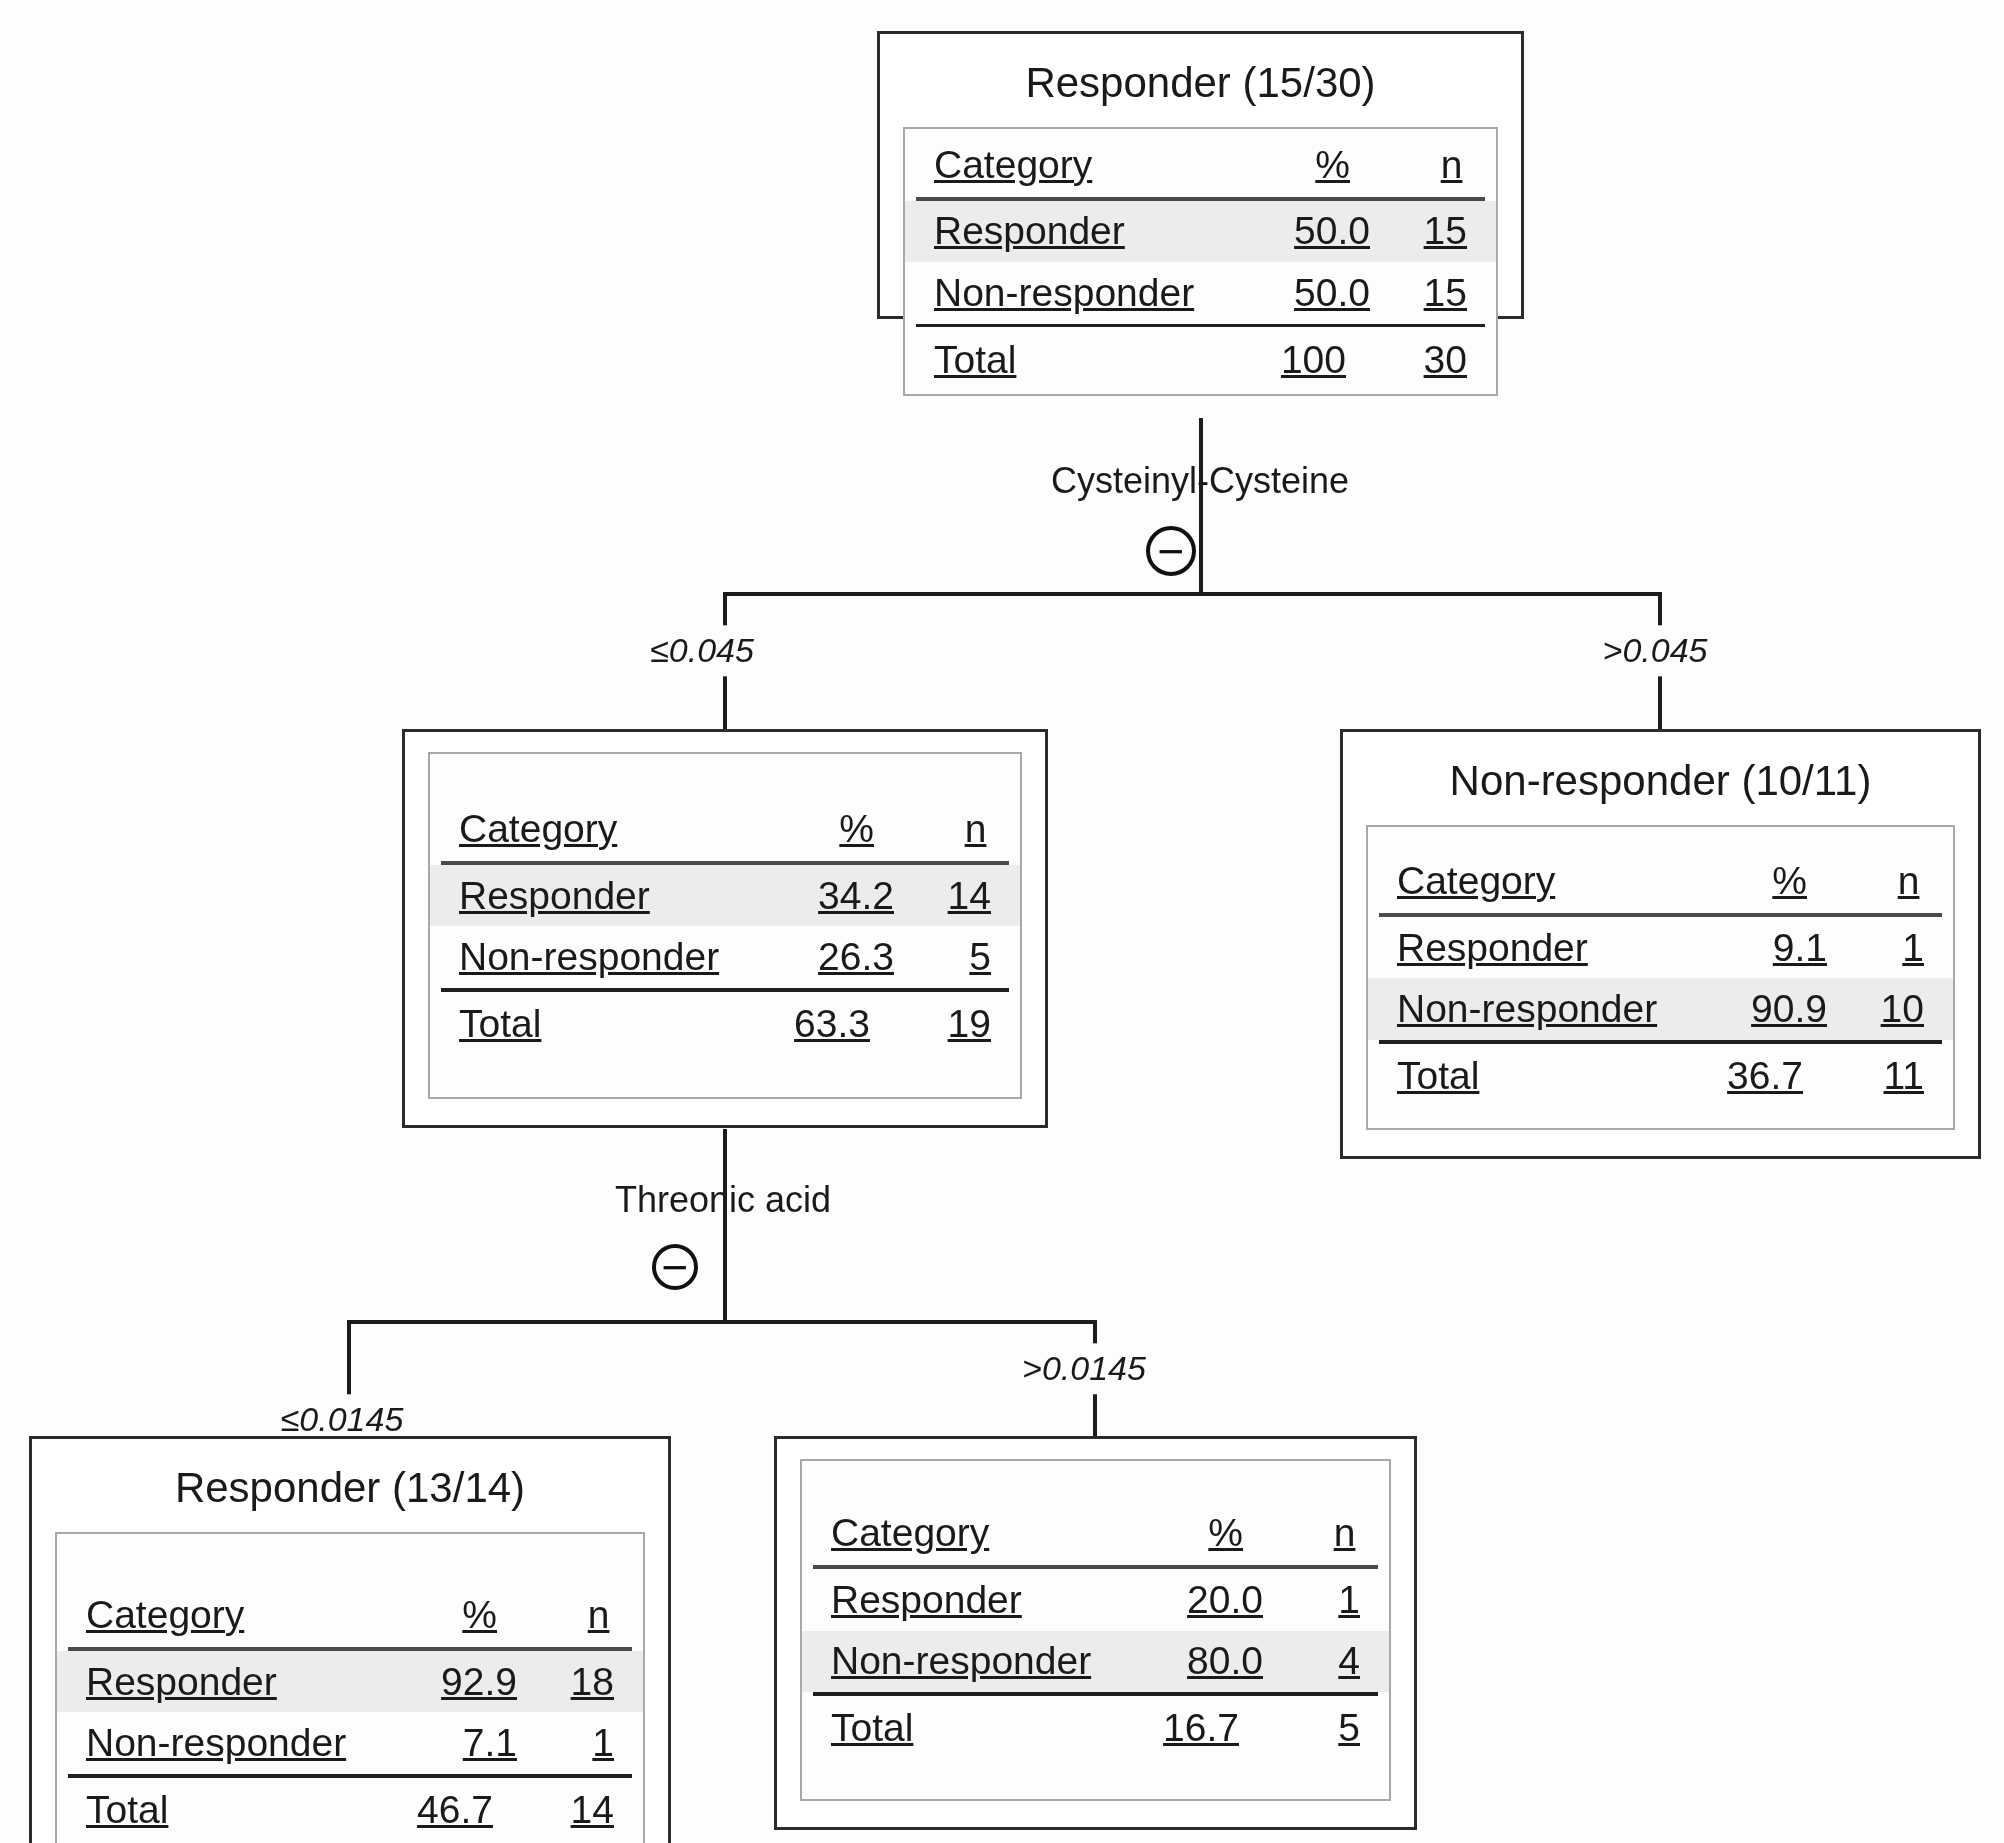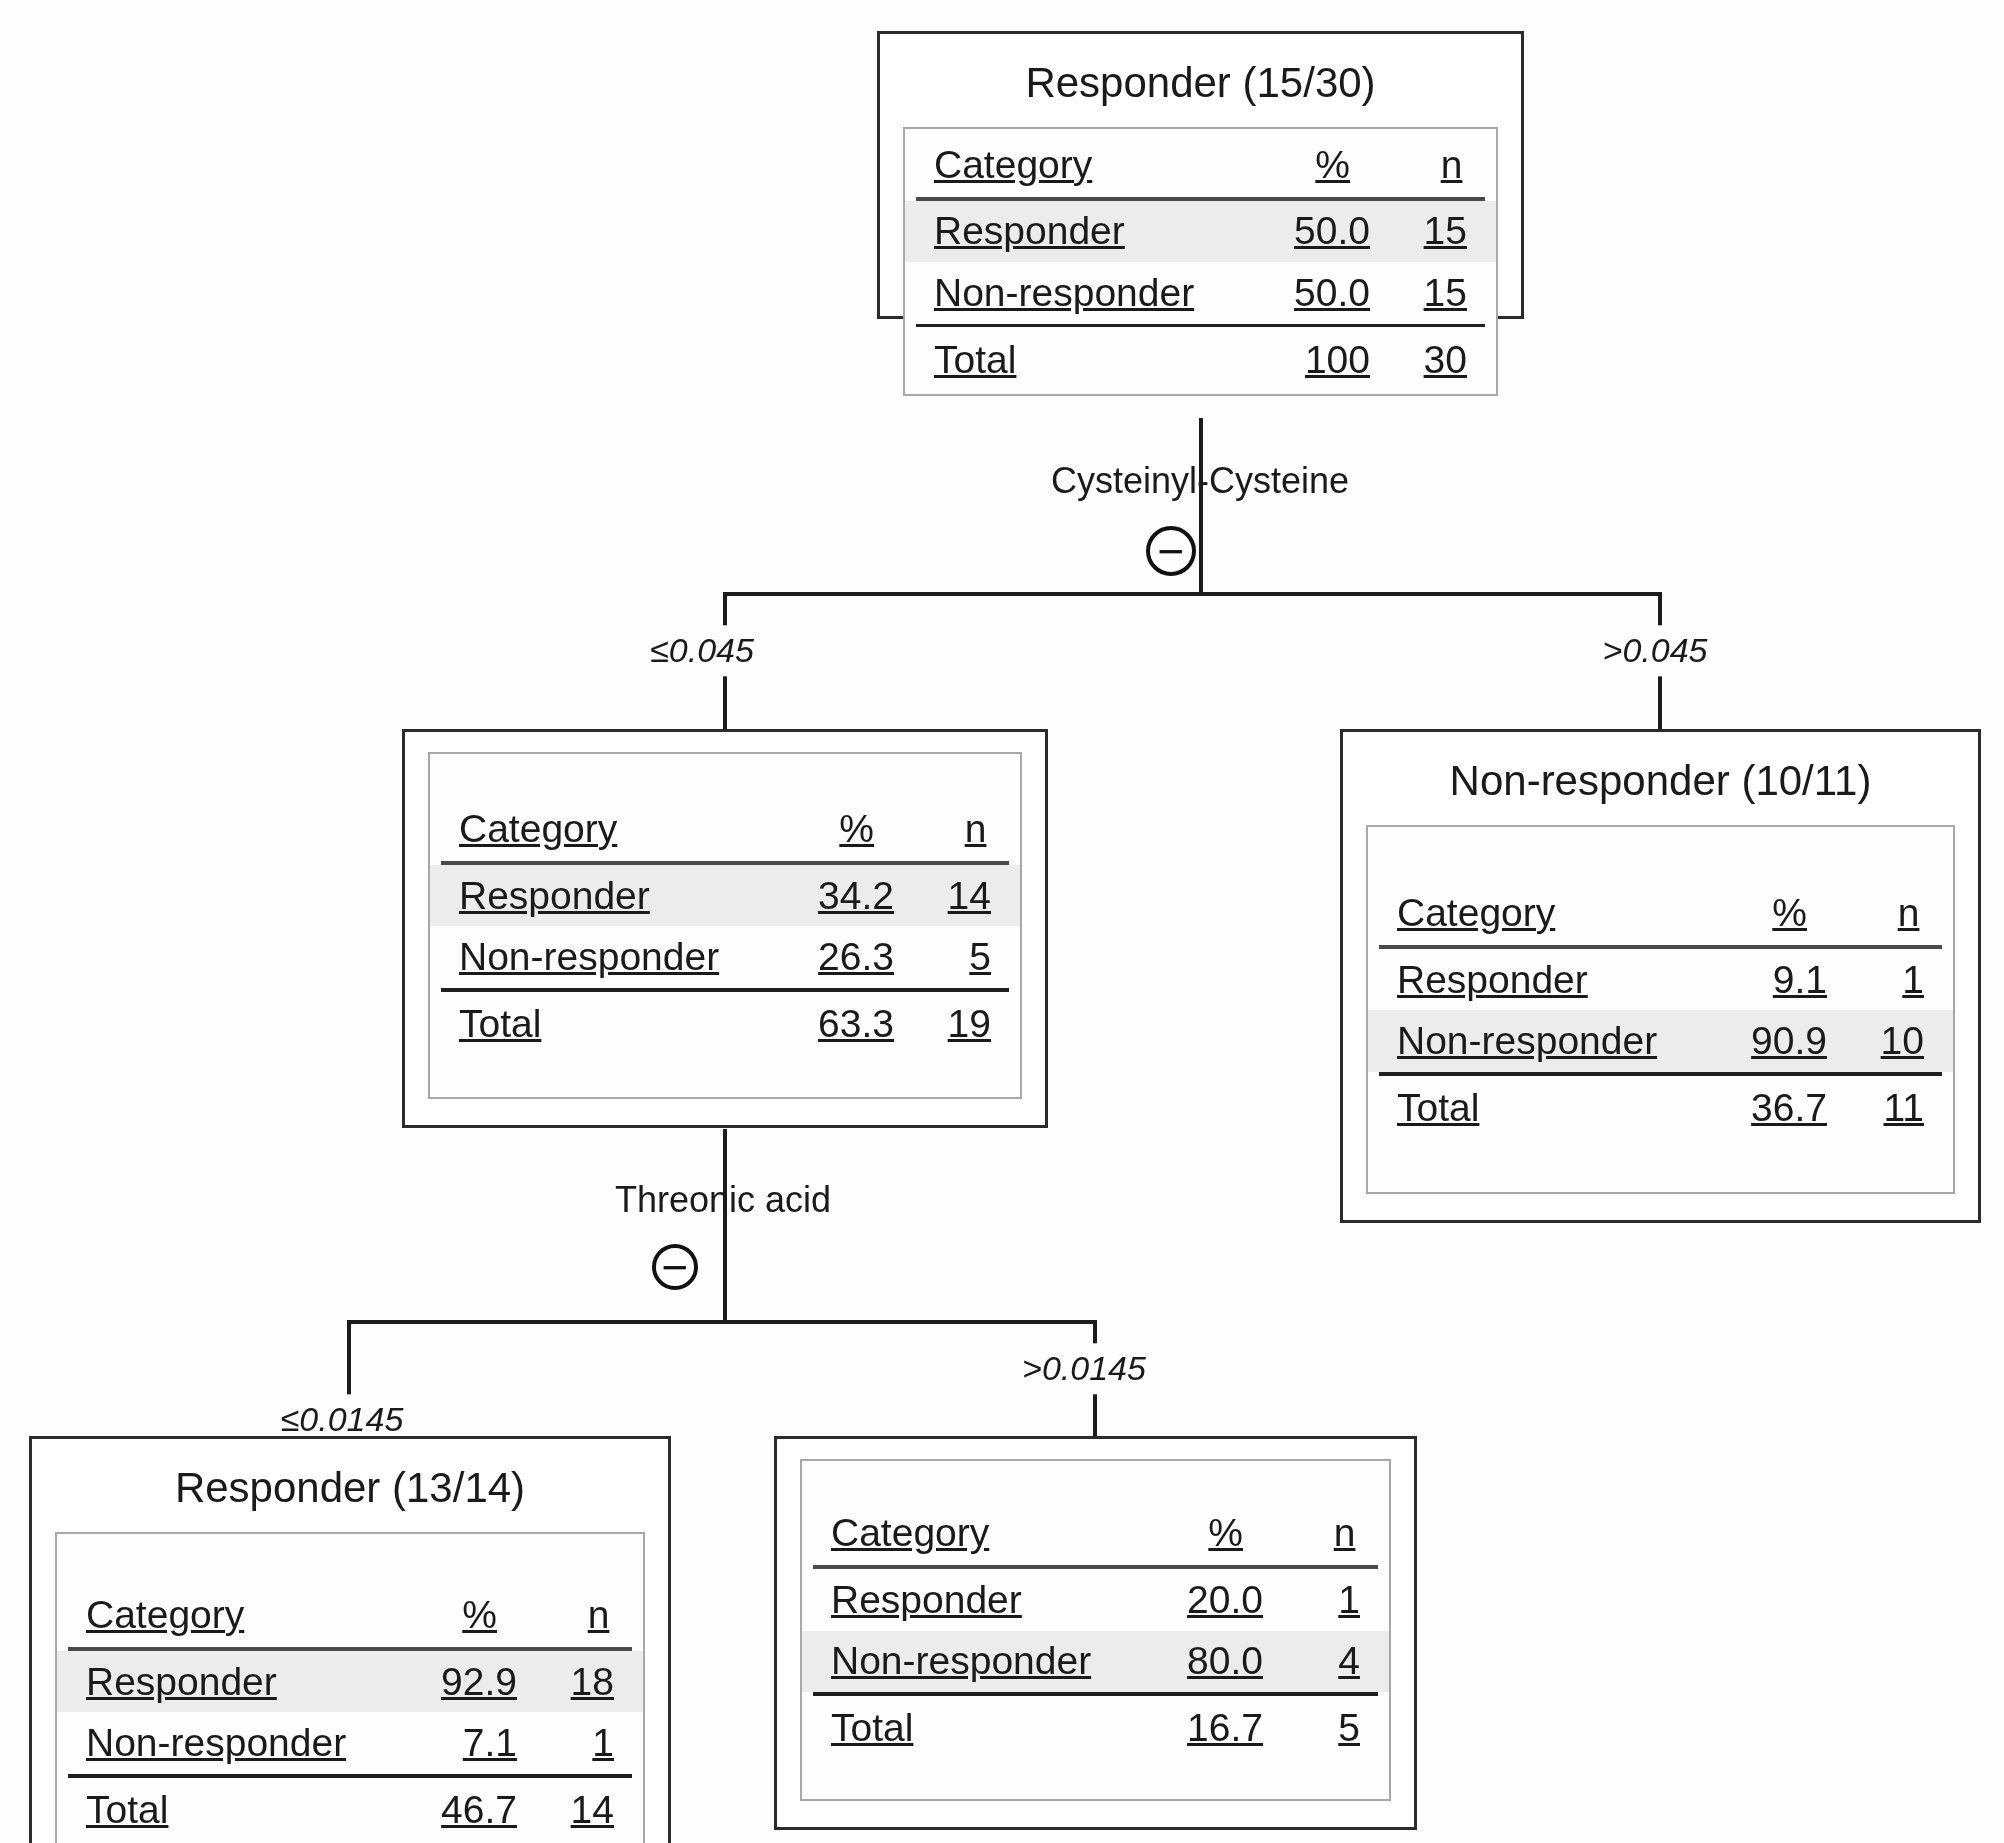--- a/index.html
+++ b/index.html
@@ -38,21 +38,21 @@
     padding:10.8px 0 9.3px;
   }
   .trow{
     display:flex;align-items:baseline;
     padding:7.7px 29px;
     font-size:39px;line-height:1.18;
     white-space:nowrap;
     text-decoration:underline;
   }
   .trow.thead{padding:1.5px 29px 9.3px;}
-  .trow.total-row{padding:9.3px 29px 1.5px;}
+  .trow.total-row{padding:9.3px 29px 1.5px;gap:24px;}
   .cat{flex:1;text-align:left;}
   .pct{width:147px;text-align:right;}
   .ncol{width:97px;text-align:right;}
   .thead .pct{padding-right:20px;box-sizing:border-box;}
   .thead .ncol{padding-right:4.6px;box-sizing:border-box;}
   .hl{background:#ececec;}
   .rule{height:3.9px;background:#4a4a4a;margin:0 10.8px;}
   .rule.pre-total{background:#1f1f1f;}
 
   
@@ -158,21 +158,21 @@
       </div>
       <div class="rule pre-total"></div>
       <div class="trow total-row">
         <span class="cat">Total</span>
         <span class="pct">63.3</span>
         <span class="ncol">19</span>
       </div>
     </div>
   </div>
 
-  <div class="node" style="left:1340px;top:729px;width:641px;height:494px;justify-content:center;">
+  <div class="node" style="left:1340px;top:729px;width:641px;height:430px;justify-content:center;">
     <div class="node-title">Non-responder (10/11)</div>
     <div class="node-table">
       <div class="trow thead">
         <span class="cat">Category</span>
         <span class="pct">%</span>
         <span class="ncol">n</span>
       </div>
       <div class="rule"></div>
       <div class="trow">
         <span class="cat">Responder</span>

